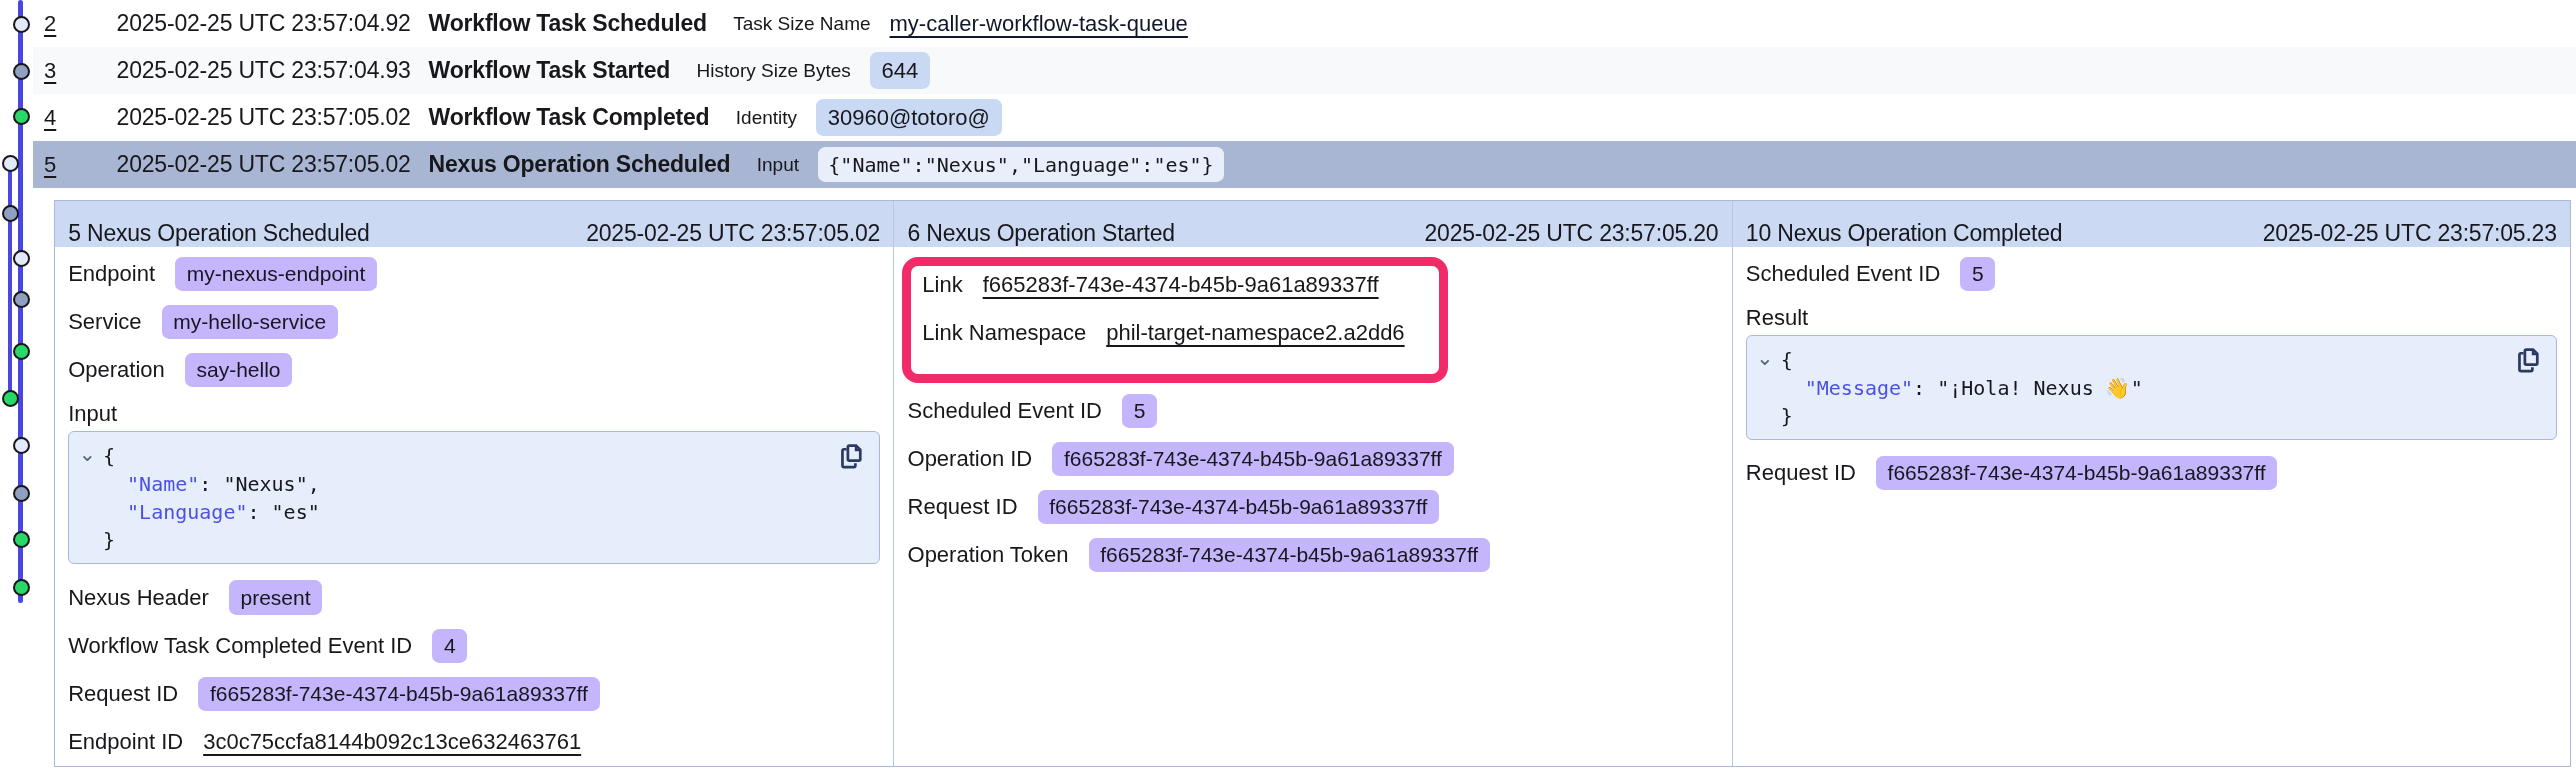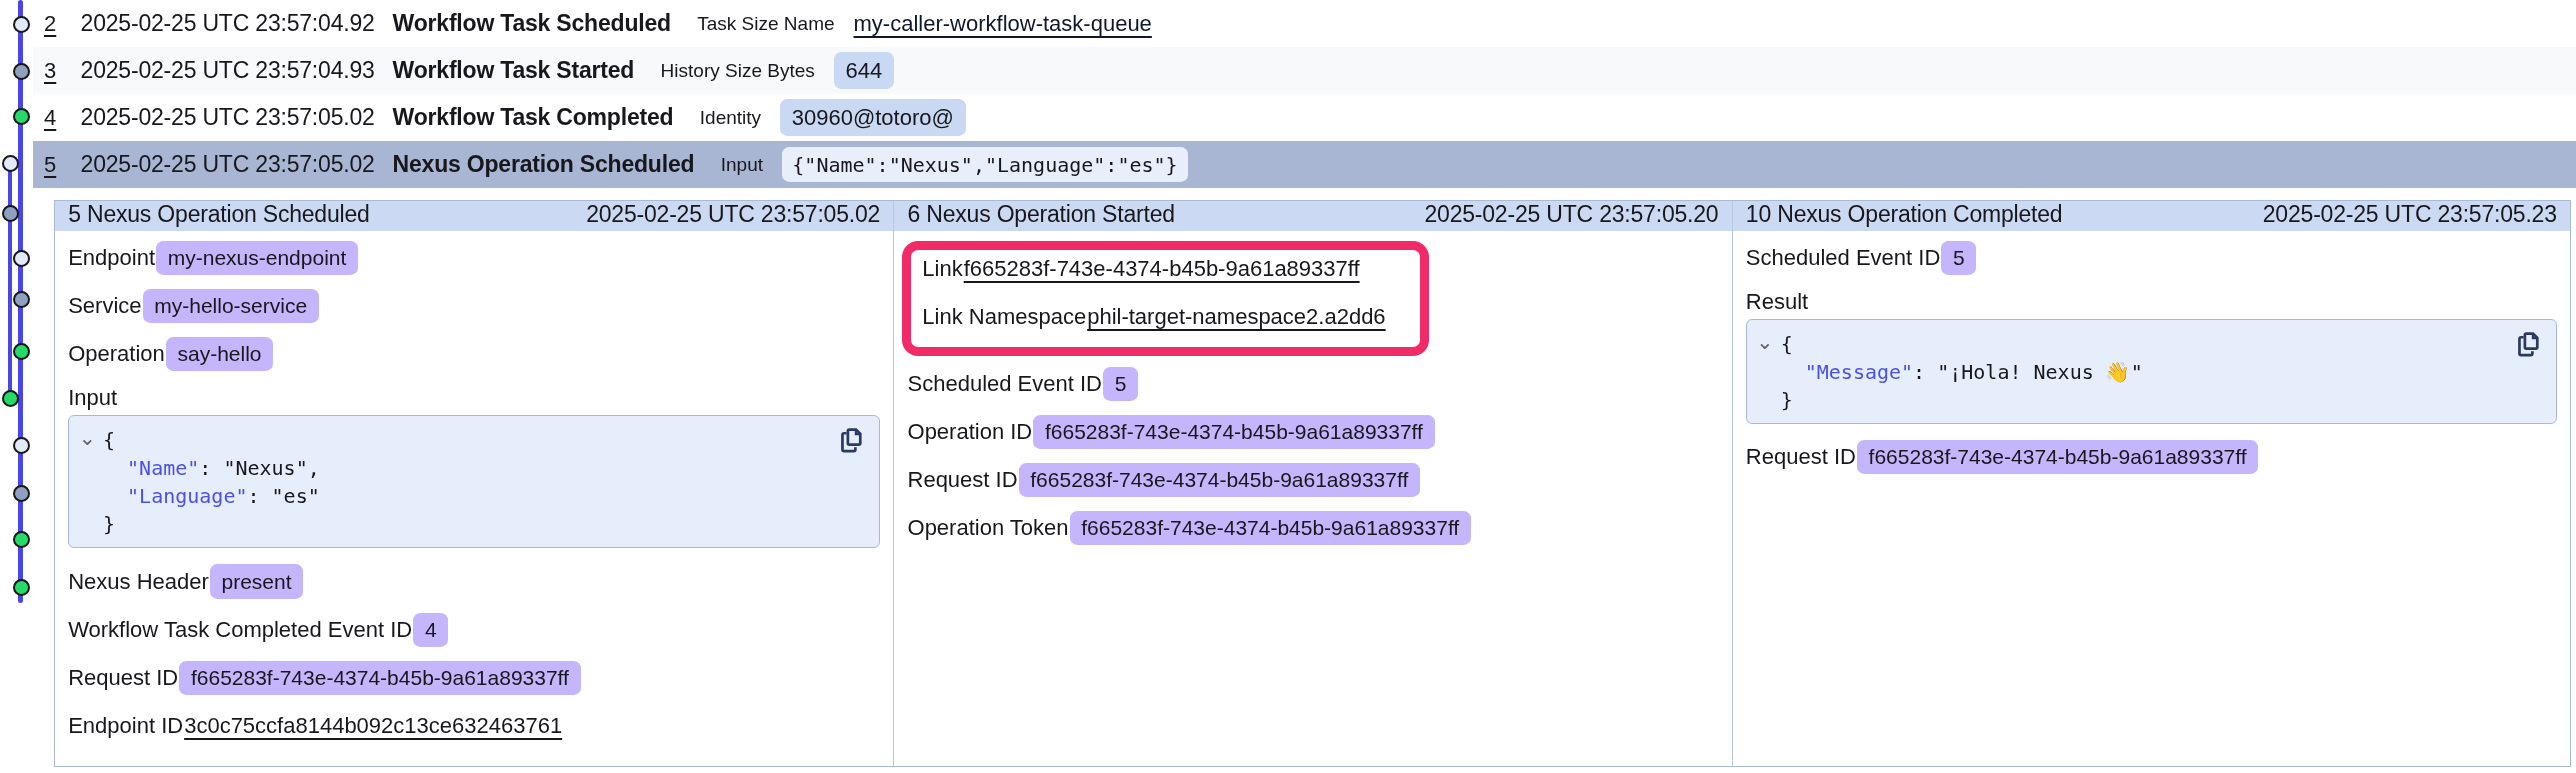--- a/index.html
+++ b/index.html
@@ -18,47 +18,47 @@
   .tl-node.pending{background:#e2e9f8;}
   .tl-node.started{background:#8fa0c1;}
   .tl-node.completed{background:#27d967;}
   
   .rows{position:absolute;left:33px;top:0;width:2543px;}
   .event-row{height:47px;display:flex;align-items:center;padding-left:11px;box-sizing:border-box;}
   .event-row.alt{background:#f8f9fb;}
   .event-row.selected{background:#a9b6d3;}
   .ev-num{font-size:22px;font-weight:500;color:#17171c;min-width:17.6px;margin-right:19px;
     text-decoration:underline;text-underline-offset:4.4px;text-decoration-thickness:1.8px;cursor:pointer;}
-  .ev-ts{font-size:23px;width:312px;letter-spacing:-0.2px;}
+  .ev-ts{font-size:23px;width:312px;letter-spacing:-0.2px;margin-left:36px;}
   .ev-title{font-size:23px;font-weight:700;margin-right:26.4px;letter-spacing:-0.2px;white-space:nowrap;}
   .ev-label{font-size:19px;margin-right:19px;white-space:nowrap;}
   .ev-badge{background:#c9d9f3;border-radius:7.3px;padding:5.9px 11.7px;font-size:22px;white-space:nowrap;}
   .ev-badge.mono-light{background:#e9eefb;font-family:"DejaVu Sans Mono",monospace;font-size:20px;padding:5.9px 10.3px;}
   .ev-link{font-size:22px;color:#0f172a;cursor:pointer;white-space:nowrap;
     text-decoration:underline;text-underline-offset:5.1px;text-decoration-thickness:1.8px;}
   
   .panels{position:absolute;left:54px;top:200px;width:2517px;height:567px;box-sizing:border-box;
     border:1.5px solid #aab9d8;background:#fff;display:grid;grid-template-columns:1fr 1fr 1fr;}
   .panel{min-width:0;overflow:hidden;}
   .panel + .panel{border-left:1.5px solid #b9c6e0;}
-  .panel-header{height:30px;background:#ccd9f3;display:flex;justify-content:space-between;
-    align-items:flex-start;padding:0 13.2px;font-size:23px;cursor:pointer;}
+  .panel-header{height:46px;background:#ccd9f3;display:flex;justify-content:space-between;
+    align-items:flex-end;padding:0 13.2px;font-size:23px;cursor:pointer;}
   .panel-header .ph-title{letter-spacing:-0.2px;}
   .panel-header .ph-ts{letter-spacing:-0.2px;}
   .panel-body{padding:9.5px 13.2px 0 13.2px;position:relative;}
-  .field{display:flex;align-items:center;gap:1px;margin-bottom:14px;min-height:34px;font-size:22px;}
+  .field{display:flex;align-items:center;gap:20px;margin-bottom:14px;min-height:34px;font-size:22px;}
   .field.label-only{margin-bottom:4.4px;min-height:23.5px;}
   .field.spaced{margin-top:10.3px;}
   .chip{background:#c4b5fd;border-radius:7.3px;padding:5.1px 11.7px;font-size:21px;white-space:nowrap;}
   .link{color:#17171c;cursor:pointer;white-space:nowrap;
     text-decoration:underline;text-underline-offset:5.1px;text-decoration-thickness:1.5px;}
   .pink-box{border:9.5px solid #f12a68;border-radius:16px;background:#fff;display:inline-block;
     padding:2.9px 34px 8.8px 11.7px;margin:0 0 10.3px -5.9px;}
   .pink-box .field{margin-bottom:13.2px;}
-  .pink-box .field:last-child{margin-bottom:5px;}
+  .pink-box .field:last-child{margin-bottom:16px;}
   
   .code-block{background:#e7eefb;border:1.5px solid #a9b8d8;border-radius:5.9px;position:relative;
     padding:9.5px 14.7px 9.5px 10.3px;margin:1.5px 0 16px 0;}
   .code-lines{font-family:"DejaVu Sans Mono",monospace;font-size:20px;line-height:28px;
     white-space:pre;padding-left:23.5px;color:#17171c;}
   .json-key{color:#4b50e6;}
   .code-chevron{position:absolute;left:9.5px;top:11.7px;font-size:20.5px;color:#5b6472;line-height:1;}
   .copy-btn{position:absolute;top:8.8px;right:11.7px;width:31px;height:31px;background:none;
     border:none;padding:0;cursor:pointer;}
 </style>

